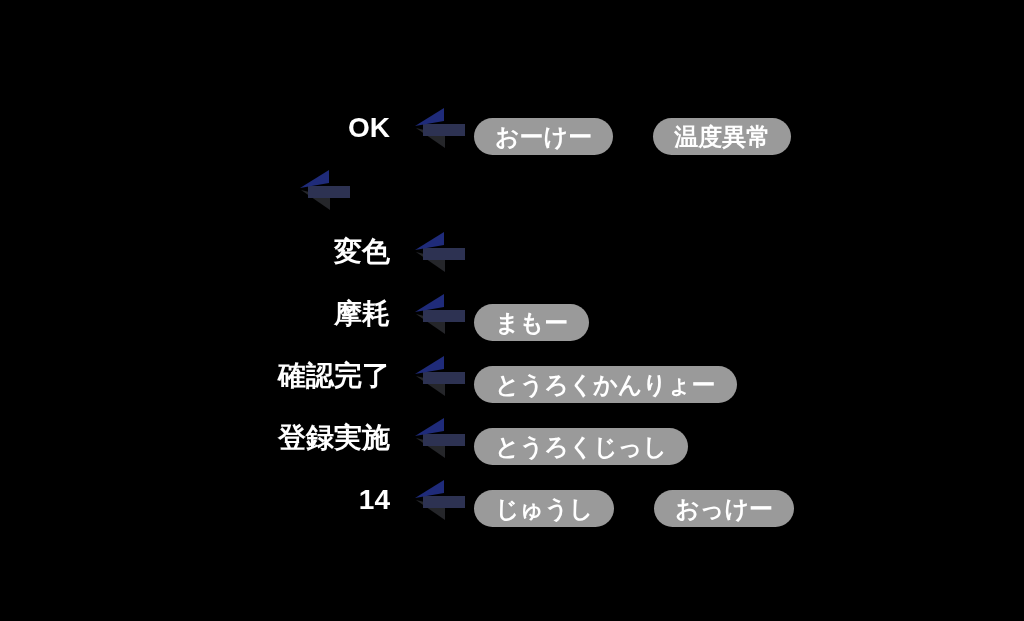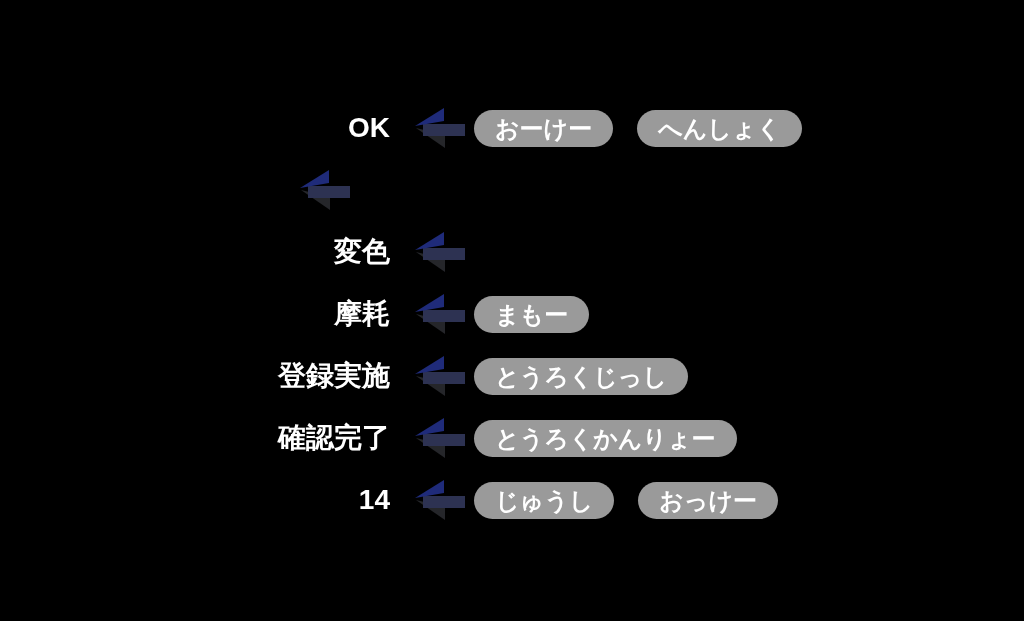--- a/index.html
+++ b/index.html
@@ -42,23 +42,23 @@
     width: 50px;
     height: 40px;
     margin-left: 25px;
     flex: none;
   }
   .a-head   { fill: var(--arrow-head,   #1f2b7a); }
   .a-shaft  { fill: var(--arrow-shaft,  #2d3252); }
   .a-shadow { fill: var(--arrow-shadow, #25262a); }
   .pills {
     display: flex;
-    gap: 24px;
+    gap: 40px;
     margin-left: 9px;
-    margin-top: 2px;
+    margin-top: 10px;
     align-items: center;
   }
   .pill {
     height: 37px;
     line-height: 37px;
     padding: 0 21px;
     border-radius: 19px;
     background: var(--pill-bg, #9a9a9a);
     color: var(--pill-text, #ffffff);
     font-size: 24px;
@@ -73,21 +73,21 @@
   <div class="mapping-list" id="rows">
   <div class="row">
     <div class="label">OK</div>
     <svg class="arrow" viewBox="0 0 50 40" xmlns="http://www.w3.org/2000/svg" aria-hidden="true">
       <polygon class="a-shadow" points="1,20 30,27 30,40"></polygon>
       <polygon class="a-shaft" points="8,16 50,16 50,28 8,28"></polygon>
       <polygon class="a-head" points="0,18 29,0 29,13"></polygon>
     </svg>
     <div class="pills">
           <div class="pill">おーけー</div>
-          <div class="pill">へんしょく</div>
+          <div class="pill">温度異常</div>
         </div>
   </div>
 
   <div class="row">
     <svg class="arrow" viewBox="0 0 50 40" xmlns="http://www.w3.org/2000/svg" aria-hidden="true">
       <polygon class="a-shadow" points="1,20 30,27 30,40"></polygon>
       <polygon class="a-shaft" points="8,16 50,16 50,28 8,28"></polygon>
       <polygon class="a-head" points="0,18 29,0 29,13"></polygon>
     </svg>
   </div>
@@ -107,40 +107,40 @@
       <polygon class="a-shadow" points="1,20 30,27 30,40"></polygon>
       <polygon class="a-shaft" points="8,16 50,16 50,28 8,28"></polygon>
       <polygon class="a-head" points="0,18 29,0 29,13"></polygon>
     </svg>
     <div class="pills">
           <div class="pill">まもー</div>
         </div>
   </div>
 
   <div class="row">
+    <div class="label">確認完了</div>
+    <svg class="arrow" viewBox="0 0 50 40" xmlns="http://www.w3.org/2000/svg" aria-hidden="true">
+      <polygon class="a-shadow" points="1,20 30,27 30,40"></polygon>
+      <polygon class="a-shaft" points="8,16 50,16 50,28 8,28"></polygon>
+      <polygon class="a-head" points="0,18 29,0 29,13"></polygon>
+    </svg>
+    <div class="pills">
+          <div class="pill">とうろくかんりょー</div>
+        </div>
+  </div>
+
+  <div class="row">
     <div class="label">登録実施</div>
     <svg class="arrow" viewBox="0 0 50 40" xmlns="http://www.w3.org/2000/svg" aria-hidden="true">
       <polygon class="a-shadow" points="1,20 30,27 30,40"></polygon>
       <polygon class="a-shaft" points="8,16 50,16 50,28 8,28"></polygon>
       <polygon class="a-head" points="0,18 29,0 29,13"></polygon>
     </svg>
     <div class="pills">
           <div class="pill">とうろくじっし</div>
-        </div>
-  </div>
-
-  <div class="row">
-    <div class="label">確認完了</div>
-    <svg class="arrow" viewBox="0 0 50 40" xmlns="http://www.w3.org/2000/svg" aria-hidden="true">
-      <polygon class="a-shadow" points="1,20 30,27 30,40"></polygon>
-      <polygon class="a-shaft" points="8,16 50,16 50,28 8,28"></polygon>
-      <polygon class="a-head" points="0,18 29,0 29,13"></polygon>
-    </svg>
-    <div class="pills">
-          <div class="pill">とうろくかんりょー</div>
         </div>
   </div>
 
   <div class="row">
     <div class="label">14</div>
     <svg class="arrow" viewBox="0 0 50 40" xmlns="http://www.w3.org/2000/svg" aria-hidden="true">
       <polygon class="a-shadow" points="1,20 30,27 30,40"></polygon>
       <polygon class="a-shaft" points="8,16 50,16 50,28 8,28"></polygon>
       <polygon class="a-head" points="0,18 29,0 29,13"></polygon>
     </svg>

